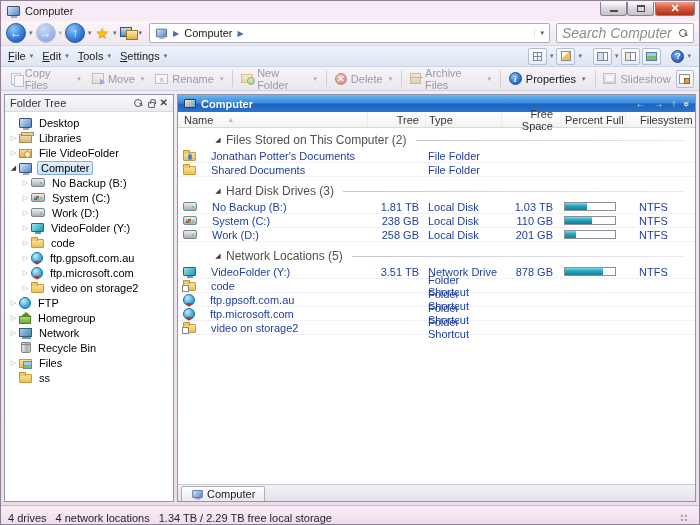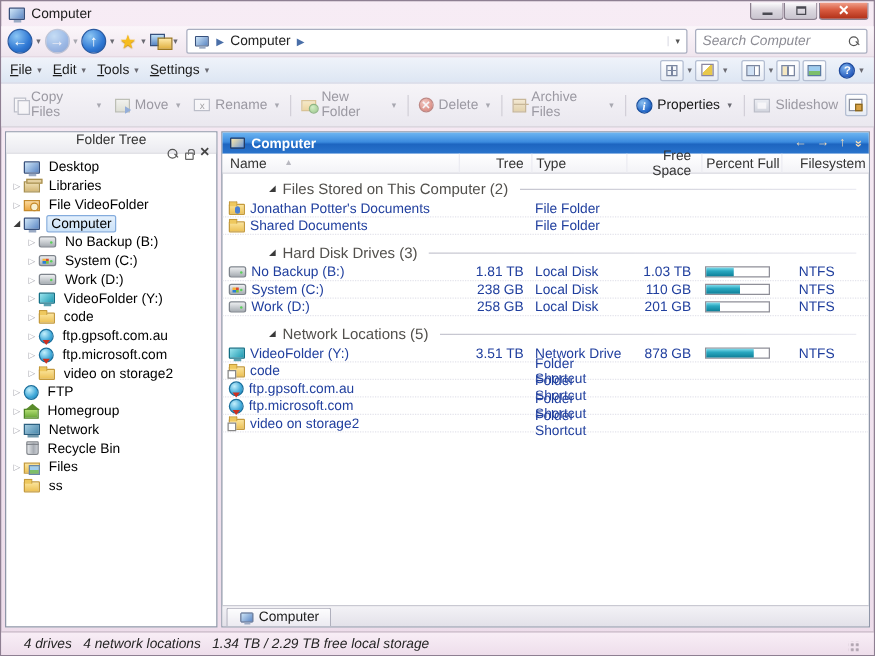--- a/index.html
+++ b/index.html
@@ -37,21 +37,21 @@
             background:linear-gradient(#bfe0f7,#5b86c4); border:1px solid #37507c; }
   .dual-icon::after { content:""; position:absolute; left:6px; top:3px; width:10px; height:8px;
             background:linear-gradient(#ffe9a8,#e0b040); border:1px solid #9c7820; }
   .breadcrumb { flex:1; height:20px; margin:0 4px; background:#fff; border:1px solid #a9aec0;
             border-radius:2px; display:flex; align-items:center; padding:0 5px; color:#222; }
   .crumb-sep { color:#4a6fa8; font-size:8px; margin:0 5px; }
   .bc-drop { margin-left:auto; border-left:1px solid #e0e0e8; padding-left:5px; font-size:7px; color:#555; }
   .searchbox { width:138px; height:20px; background:#fff; border:1px solid #a9aec0; border-radius:2px;
             display:flex; align-items:center; padding:0 5px; }
   .search-input { flex:1; border:none; outline:none; font-family:"Liberation Sans",sans-serif;
-            font-size:11px; min-width:0; }
+            font-size:14px; min-width:0; }
   .search-input::placeholder { font-style:italic; color:#8c8c94; }
 
   
   .menurow { height:21px; display:flex; align-items:center; padding:0 7px;
             background:linear-gradient(#eff3fa,#dde6f3); border-bottom:1px solid #cdd5e4; }
   .menu-item { display:flex; align-items:center; margin-right:8px; color:#1c1c1c; }
   .menu-label { display:inline-block; }
   .menu-label::first-letter { text-decoration:underline; }
   .menu-item .drop { margin-left:3px; }
   .view-buttons { margin-left:auto; display:flex; align-items:center; gap:2px; }
@@ -67,21 +67,21 @@
           background:linear-gradient(90deg,#cfe0f4 5px,#7a86a0 5px,#7a86a0 6px,#fff 6px); }
   .g-tree { width:11px; height:9px; border:1px solid #7a86a0;
           background:linear-gradient(90deg,#f4e7c0 4px,#7a86a0 4px,#7a86a0 5px,#fff 5px); }
   .g-image { width:11px; height:9px; border:1px solid #5a7aa0;
           background:linear-gradient(180deg,#9ecdf0 50%,#7cbf6a 50%); }
   .g-help { width:13px; height:13px; border-radius:50%; color:#fff; font-size:9px; font-weight:bold;
           display:flex; align-items:center; justify-content:center;
           background:radial-gradient(circle at 35% 30%,#7fb4ee,#2a5fc0 70%); border:1px solid #1e4a9c; }
 
   
-  .cmdrow { height:35px; display:flex; align-items:center; padding:0 5px;
+  .cmdrow { height:24px; display:flex; align-items:center; padding:0 5px;
             background:linear-gradient(#f6f4f8,#eae8ef); border-bottom:1px solid #d4d1d9; }
   .cmd-btn { display:flex; align-items:center; gap:4px; padding:2px 5px; color:#9b99a2; }
   .cmd-btn.enabled { color:#161616; }
   .cmd-btn .drop { margin-left:1px; }
   .cmd-sep { width:1px; height:17px; background:#d2cfd8; margin:0 3px; }
   .cic { position:relative; display:inline-block; }
   .dim-ic { opacity:.5; }
   .g-copy { width:11px; height:12px; }
   .g-copy::before,.g-copy::after { content:""; position:absolute; width:8px; height:10px;
           background:#fdfdfd; border:1px solid #8a90a0; }
@@ -109,21 +109,21 @@
   .g-page-pencil { width:11px; height:10px; background:#fdfdfd; border:1px solid #8a90a0; }
   .g-page-pencil::after { content:""; position:absolute; right:-1px; bottom:-1px; width:4px; height:4px;
           background:#d8a040; border:1px solid #8a6820; }
 
   
   .body { flex:1; display:flex; padding:3px; gap:3px; min-height:0; }
 
   
   .tree-panel { width:170px; background:#fff; border:1px solid #8f96a8; display:flex; flex-direction:column; }
   .tree-header { height:17px; background:linear-gradient(#fafafb,#ebebf0); border-bottom:1px solid #d9d9df;
-          display:flex; align-items:center; padding:0 5px; color:#333;flex-direction:column; }
+          display:flex; align-items:center; padding:0 5px; color:#333; }
   .th-icons { margin-left:auto; display:flex; align-items:center; gap:5px; color:#555; }
   .g-mag { width:9px; height:9px; position:relative; }
   .g-mag::before { content:""; position:absolute; left:0; top:0; width:6px; height:6px; border:1px solid #555;
           border-radius:50%; }
   .g-mag::after { content:""; position:absolute; left:5px; top:5px; width:4px; height:1px; background:#555;
           transform:rotate(45deg); }
   .g-lock { width:7px; height:6px; border:1px solid #666; border-radius:1px; position:relative; margin-top:3px; }
   .g-lock::before { content:""; position:absolute; left:1px; top:-4px; width:4px; height:4px;
           border:1px solid #666; border-bottom:none; border-radius:3px 3px 0 0; }
   .g-x { font-size:10px; font-weight:bold; color:#444; line-height:1; }
@@ -208,35 +208,35 @@
   .c-type { width:76px; padding-left:3px; display:flex; align-items:center; }
   .c-free { width:60px; justify-content:flex-end; text-align:right; padding-right:8px; display:flex; align-items:center; }
   .c-pct { width:64px; padding-left:3px; display:flex; align-items:center; }
   .c-fs { width:70px; padding-left:14px; display:flex; align-items:center;text-align:center; }
 
   .rows { flex:1; overflow:hidden; padding-top:1px; }
   .group { display:flex; align-items:center; height:18px; margin-top:5px; color:#52504c; font-size:12px;padding-left:32px; }
   .gexp { width:16px; text-align:center; font-size:7px; color:#3a3a3a; }
   .gline { flex:1; height:1px; background:linear-gradient(90deg,#c6c6d0,#ebebf2); margin:0 10px 0 9px; }
   .row { display:flex; align-items:center; height:14px; border-bottom:1px dotted #e4e4ec; color:#203f9e; }
-  .row .c-name { padding-left:5px; }
+  .row .c-name { padding-left:5px;gap:11px; }
   .rname { white-space:nowrap; overflow:hidden; text-overflow:ellipsis; }
   .bar { width:52px; height:9px; border:1px solid #8f8f98; background:#fff; }
   .fill { height:100%; background:linear-gradient(180deg,#7fdcec 0%,#2aa8c0 40%,#0e7f98 100%); }
 
   .tabbar { height:17px; flex:none; border-top:1px solid #c9c9d2; background:linear-gradient(#f3f2f6,#e3e1e9);
           display:flex; align-items:flex-end; padding:0 3px; }
   .tab { height:15px; display:flex; align-items:center; padding:0 9px; gap:2px;
           background:linear-gradient(#fdfdfe,#eceaf1); border:1px solid #b0b0bd; border-bottom:none;
           border-radius:2px 2px 0 0; color:#1c1c1c; }
   .tab .ic { margin-right:3px; }
 
   
-  .statusbar { height:19px; display:flex; align-items:center; padding:0 18px; color:#252525;
-          background:linear-gradient(#f8eef6,#eedeeb); border-top:1px solid #c9bac7; position:relative;font-style:italic; }
+  .statusbar { height:19px; display:flex; align-items:flex-end; padding:0 7px; color:#252525;
+          background:linear-gradient(#f8eef6,#eedeeb); border-top:1px solid #c9bac7; position:relative; }
   .statusbar span { margin-right:9px; }
   .grip { position:absolute; right:2px; bottom:2px; width:9px; height:9px;
           background:radial-gradient(circle at 70% 70%,#b0a4b0 1px,transparent 1.5px) 0 0/4px 4px; }
 </style>
 </head>
 <body>
 
 <div class="window">
 
   <div class="titlebar">

